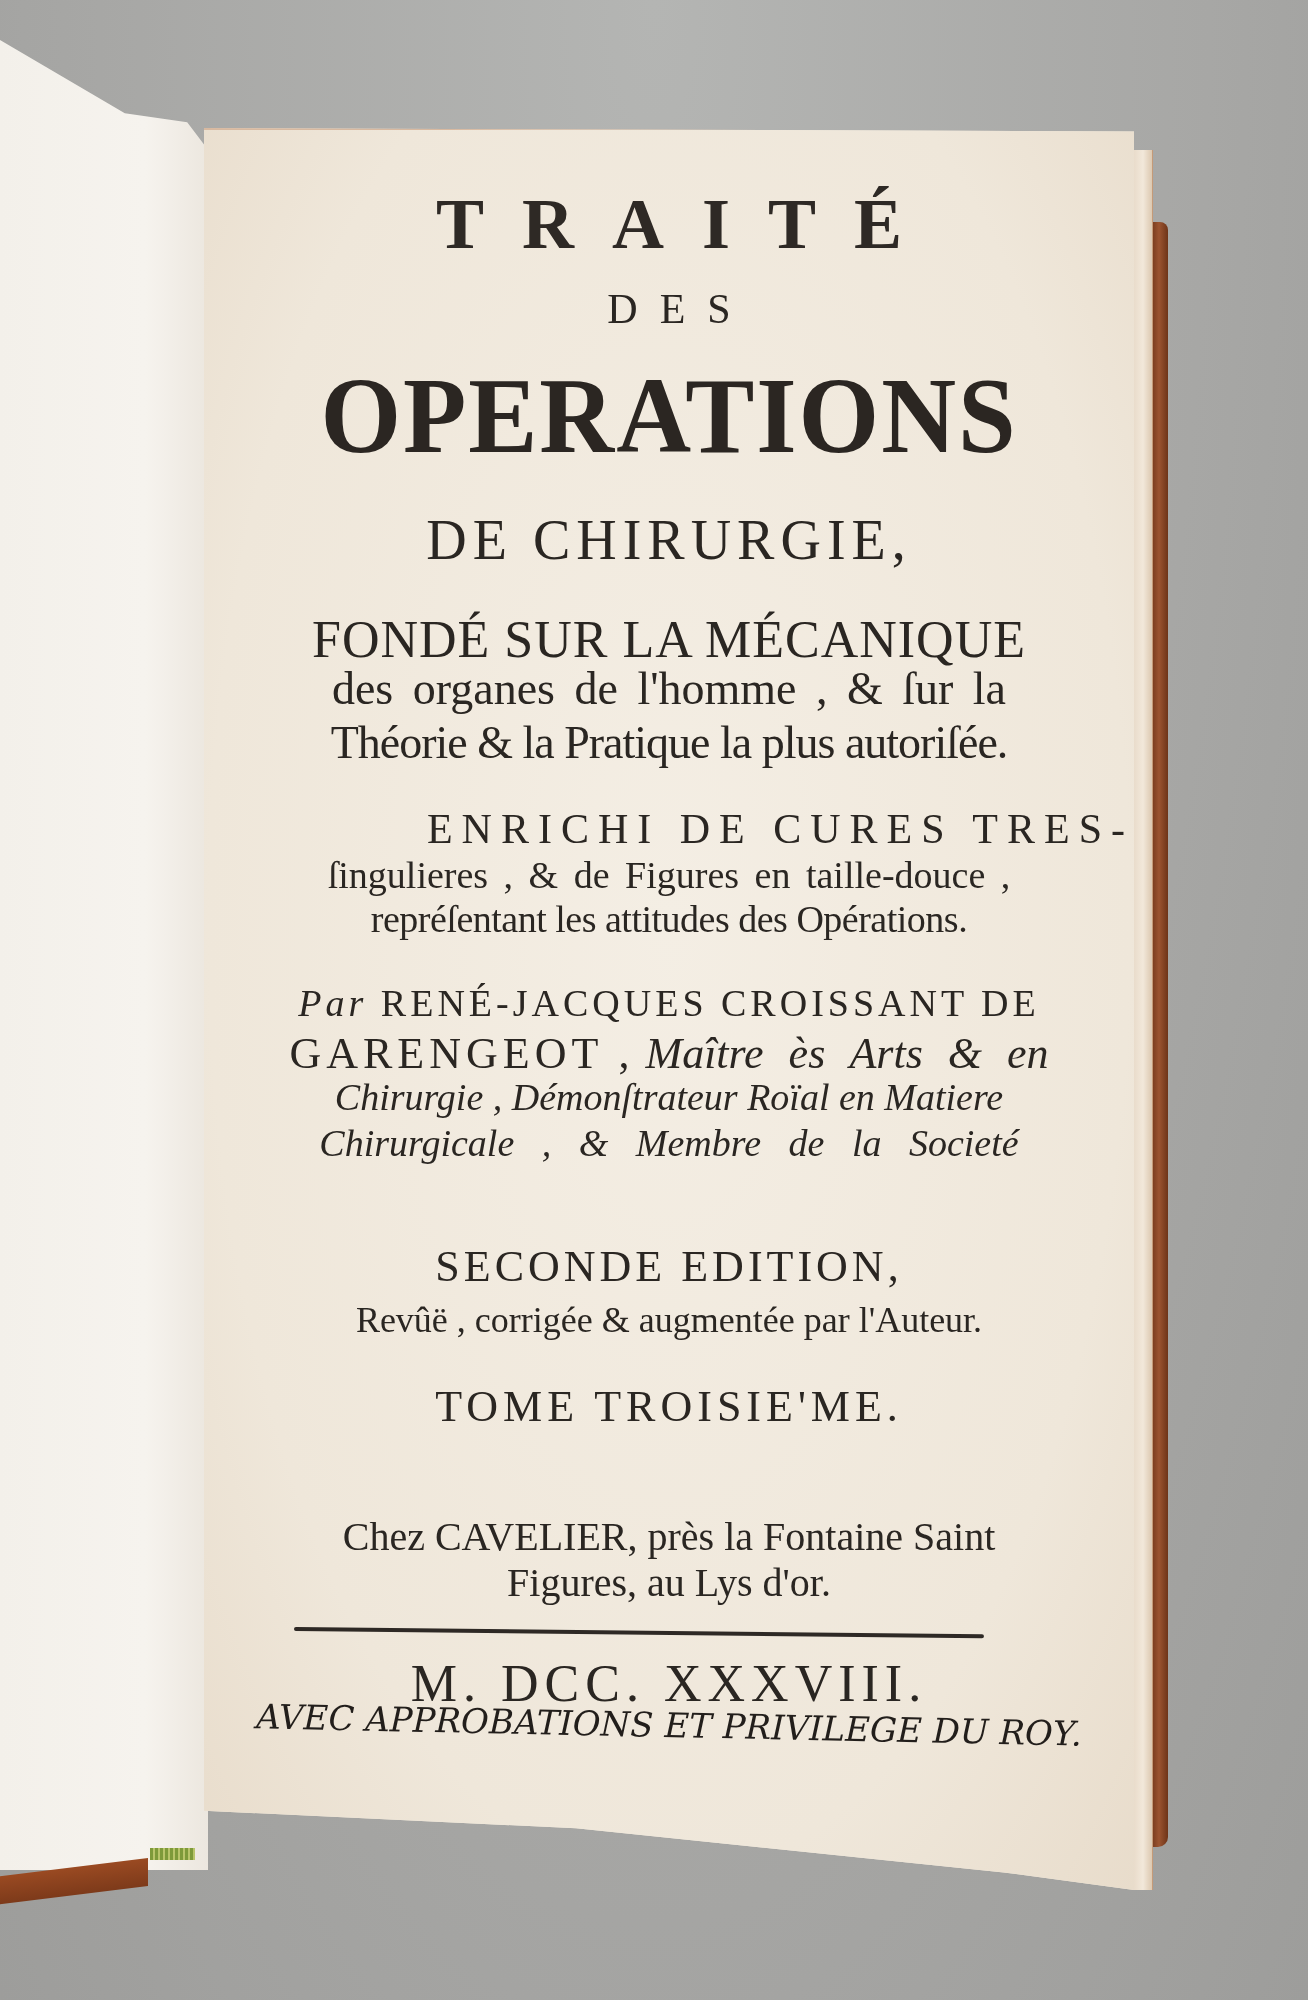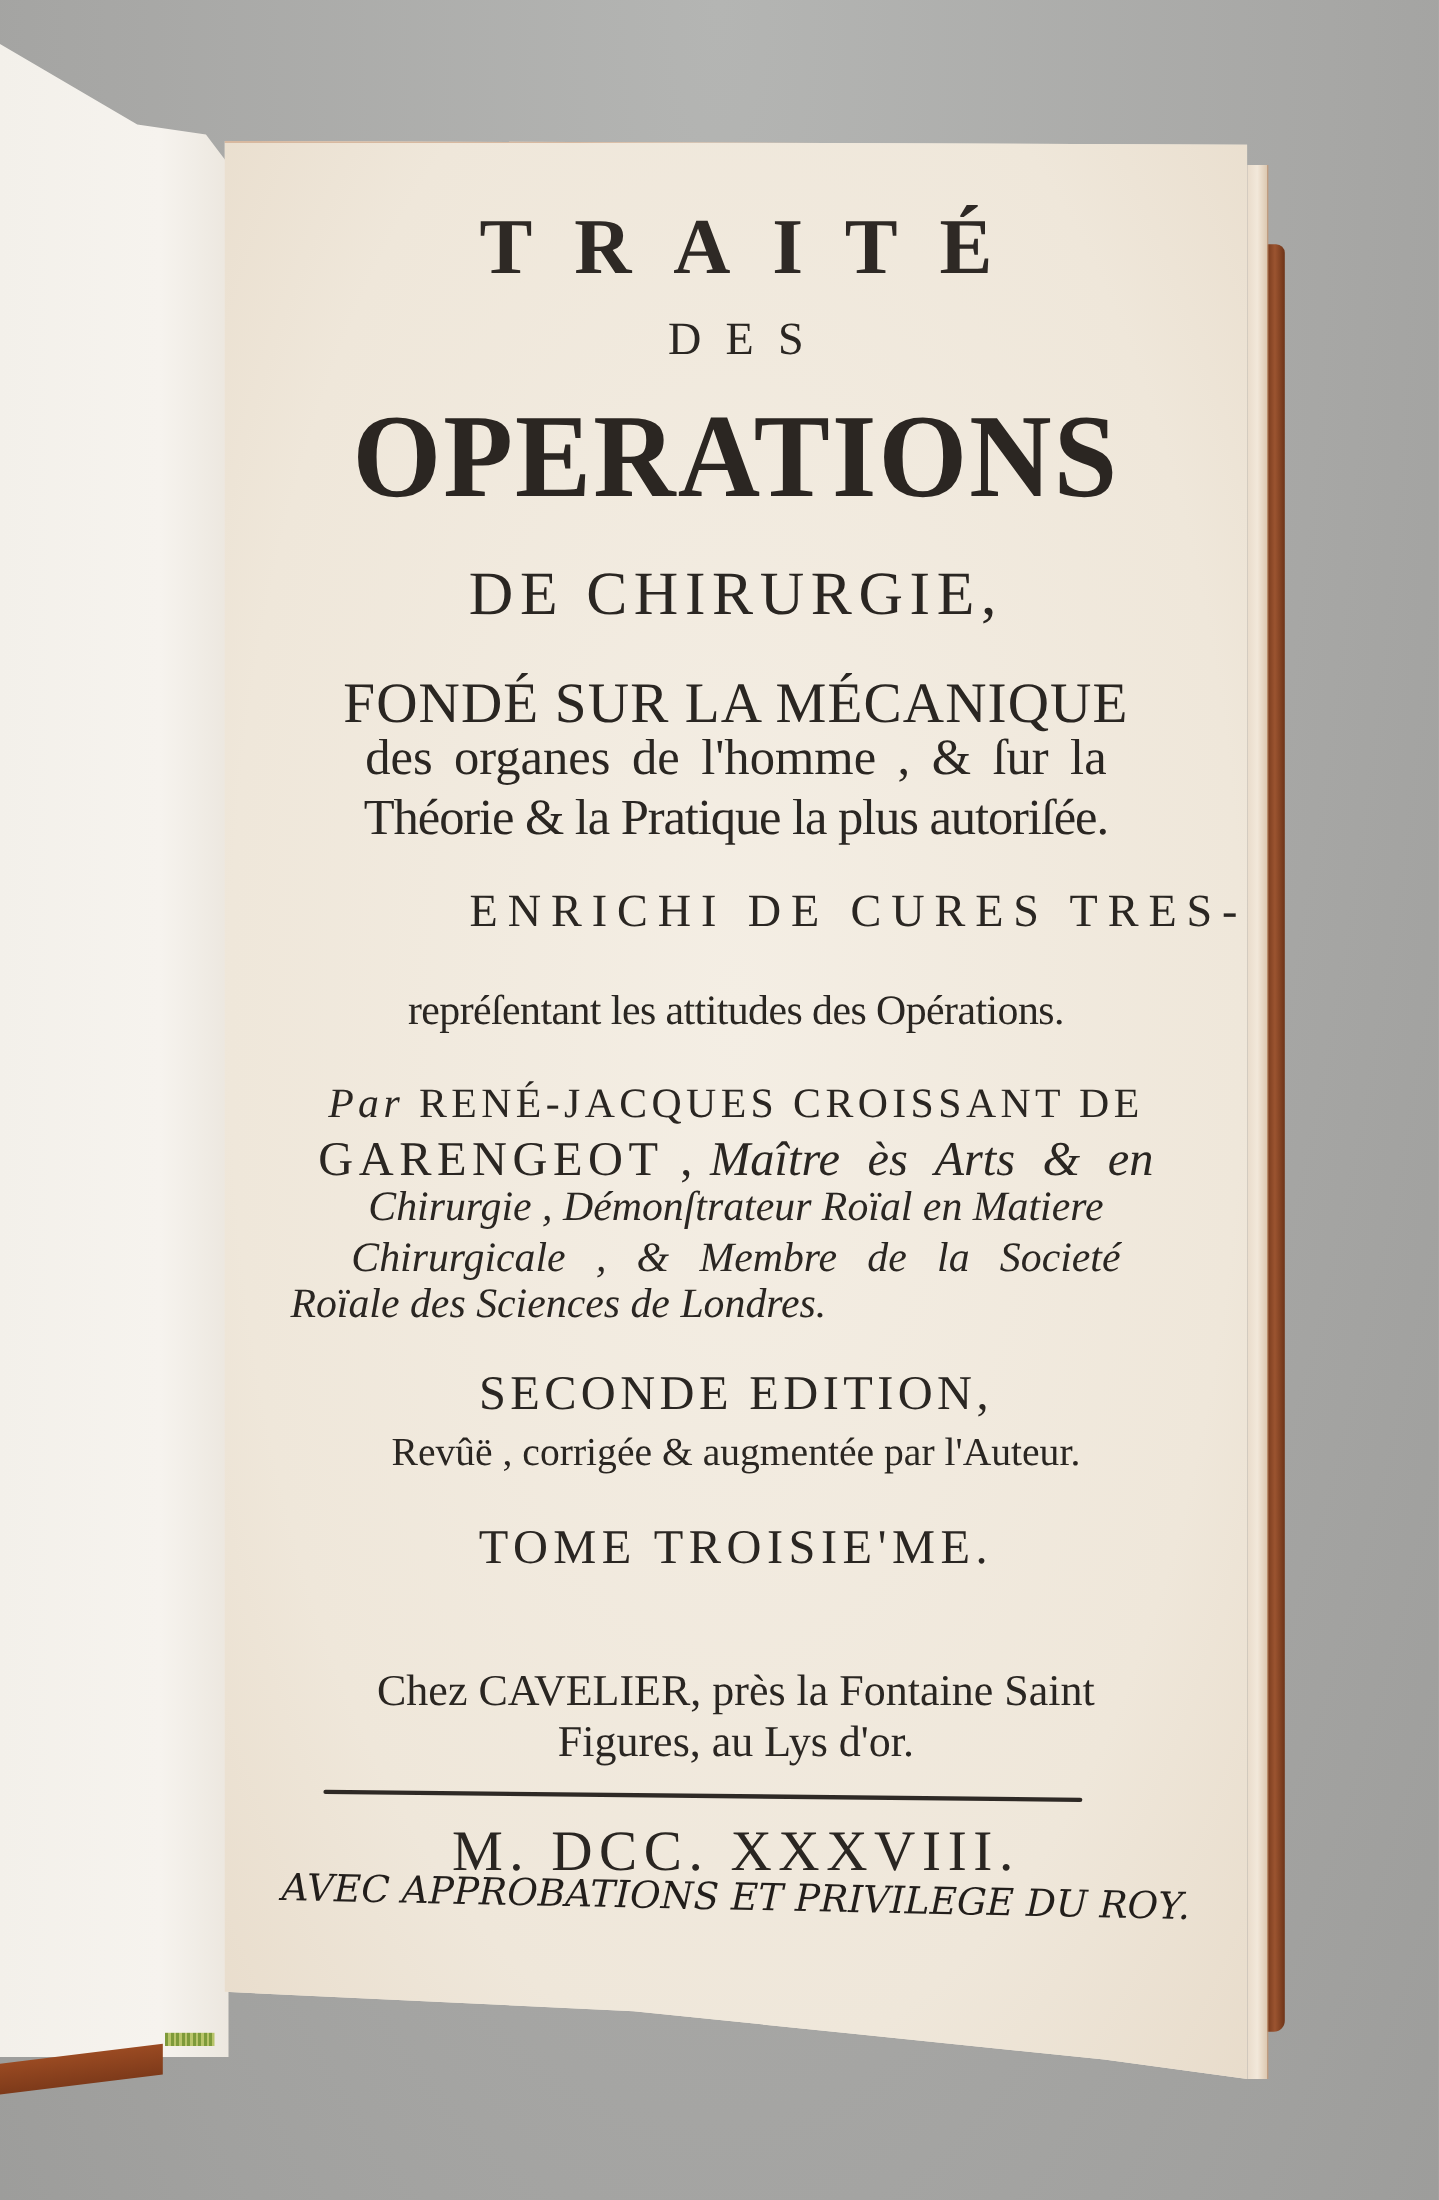--- a/index.html
+++ b/index.html
@@ -94,33 +94,33 @@
   <div class="line t-traite">TRAITÉ</div>
   <div class="line t-des">DES</div>
   <div class="line t-ops">OPERATIONS</div>
   <div class="line t-chir">DE CHIRURGIE,</div>
 
   <div class="line t-fonde">FONDÉ SUR LA MÉCANIQUE</div>
   <div class="line t-organes">des organes de l'homme , &amp; ſur la</div>
   <div class="line t-theorie">Théorie &amp; la Pratique la plus autoriſée.</div>
 
   <div class="line t-enrichi">ENRICHI DE CURES TRES-</div>
+  <div class="line t-sing">ſingulieres , &amp; de Figures en taille-douce ,</div>
   <div class="line t-repr">repréſentant les attitudes des Opérations.</div>
 
   <div class="line t-par">
     <span class="italic">Par</span>
     <span>RENÉ-JACQUES CROISSANT DE</span>
   </div>
   <div class="line t-garen">
     <span style="letter-spacing:5px">GARENGEOT ,</span>
     <span class="italic" style="word-spacing:14px">Maître ès Arts &amp; en</span>
   </div>
   <div class="line t-chirurgie">Chirurgie , Démonſtrateur Roïal en Matiere</div>
   <div class="line t-chirurgicale">Chirurgicale , &amp; Membre de la Societé</div>
-  <div class="line t-roiale">Roïale des Sciences de Londres.</div>
 
   <div class="line t-seconde">SECONDE EDITION,</div>
   <div class="line t-revue">Revûë , corrigée &amp; augmentée par l'Auteur.</div>
   <div class="line t-tome">TOME TROISIE'ME.</div>
 
   <div class="line t-chez">Chez CAVELIER, près la Fontaine Saint</div>
   <div class="line t-severin">Figures, au Lys d'or.</div>
 
   <div class="rule"></div>
 

